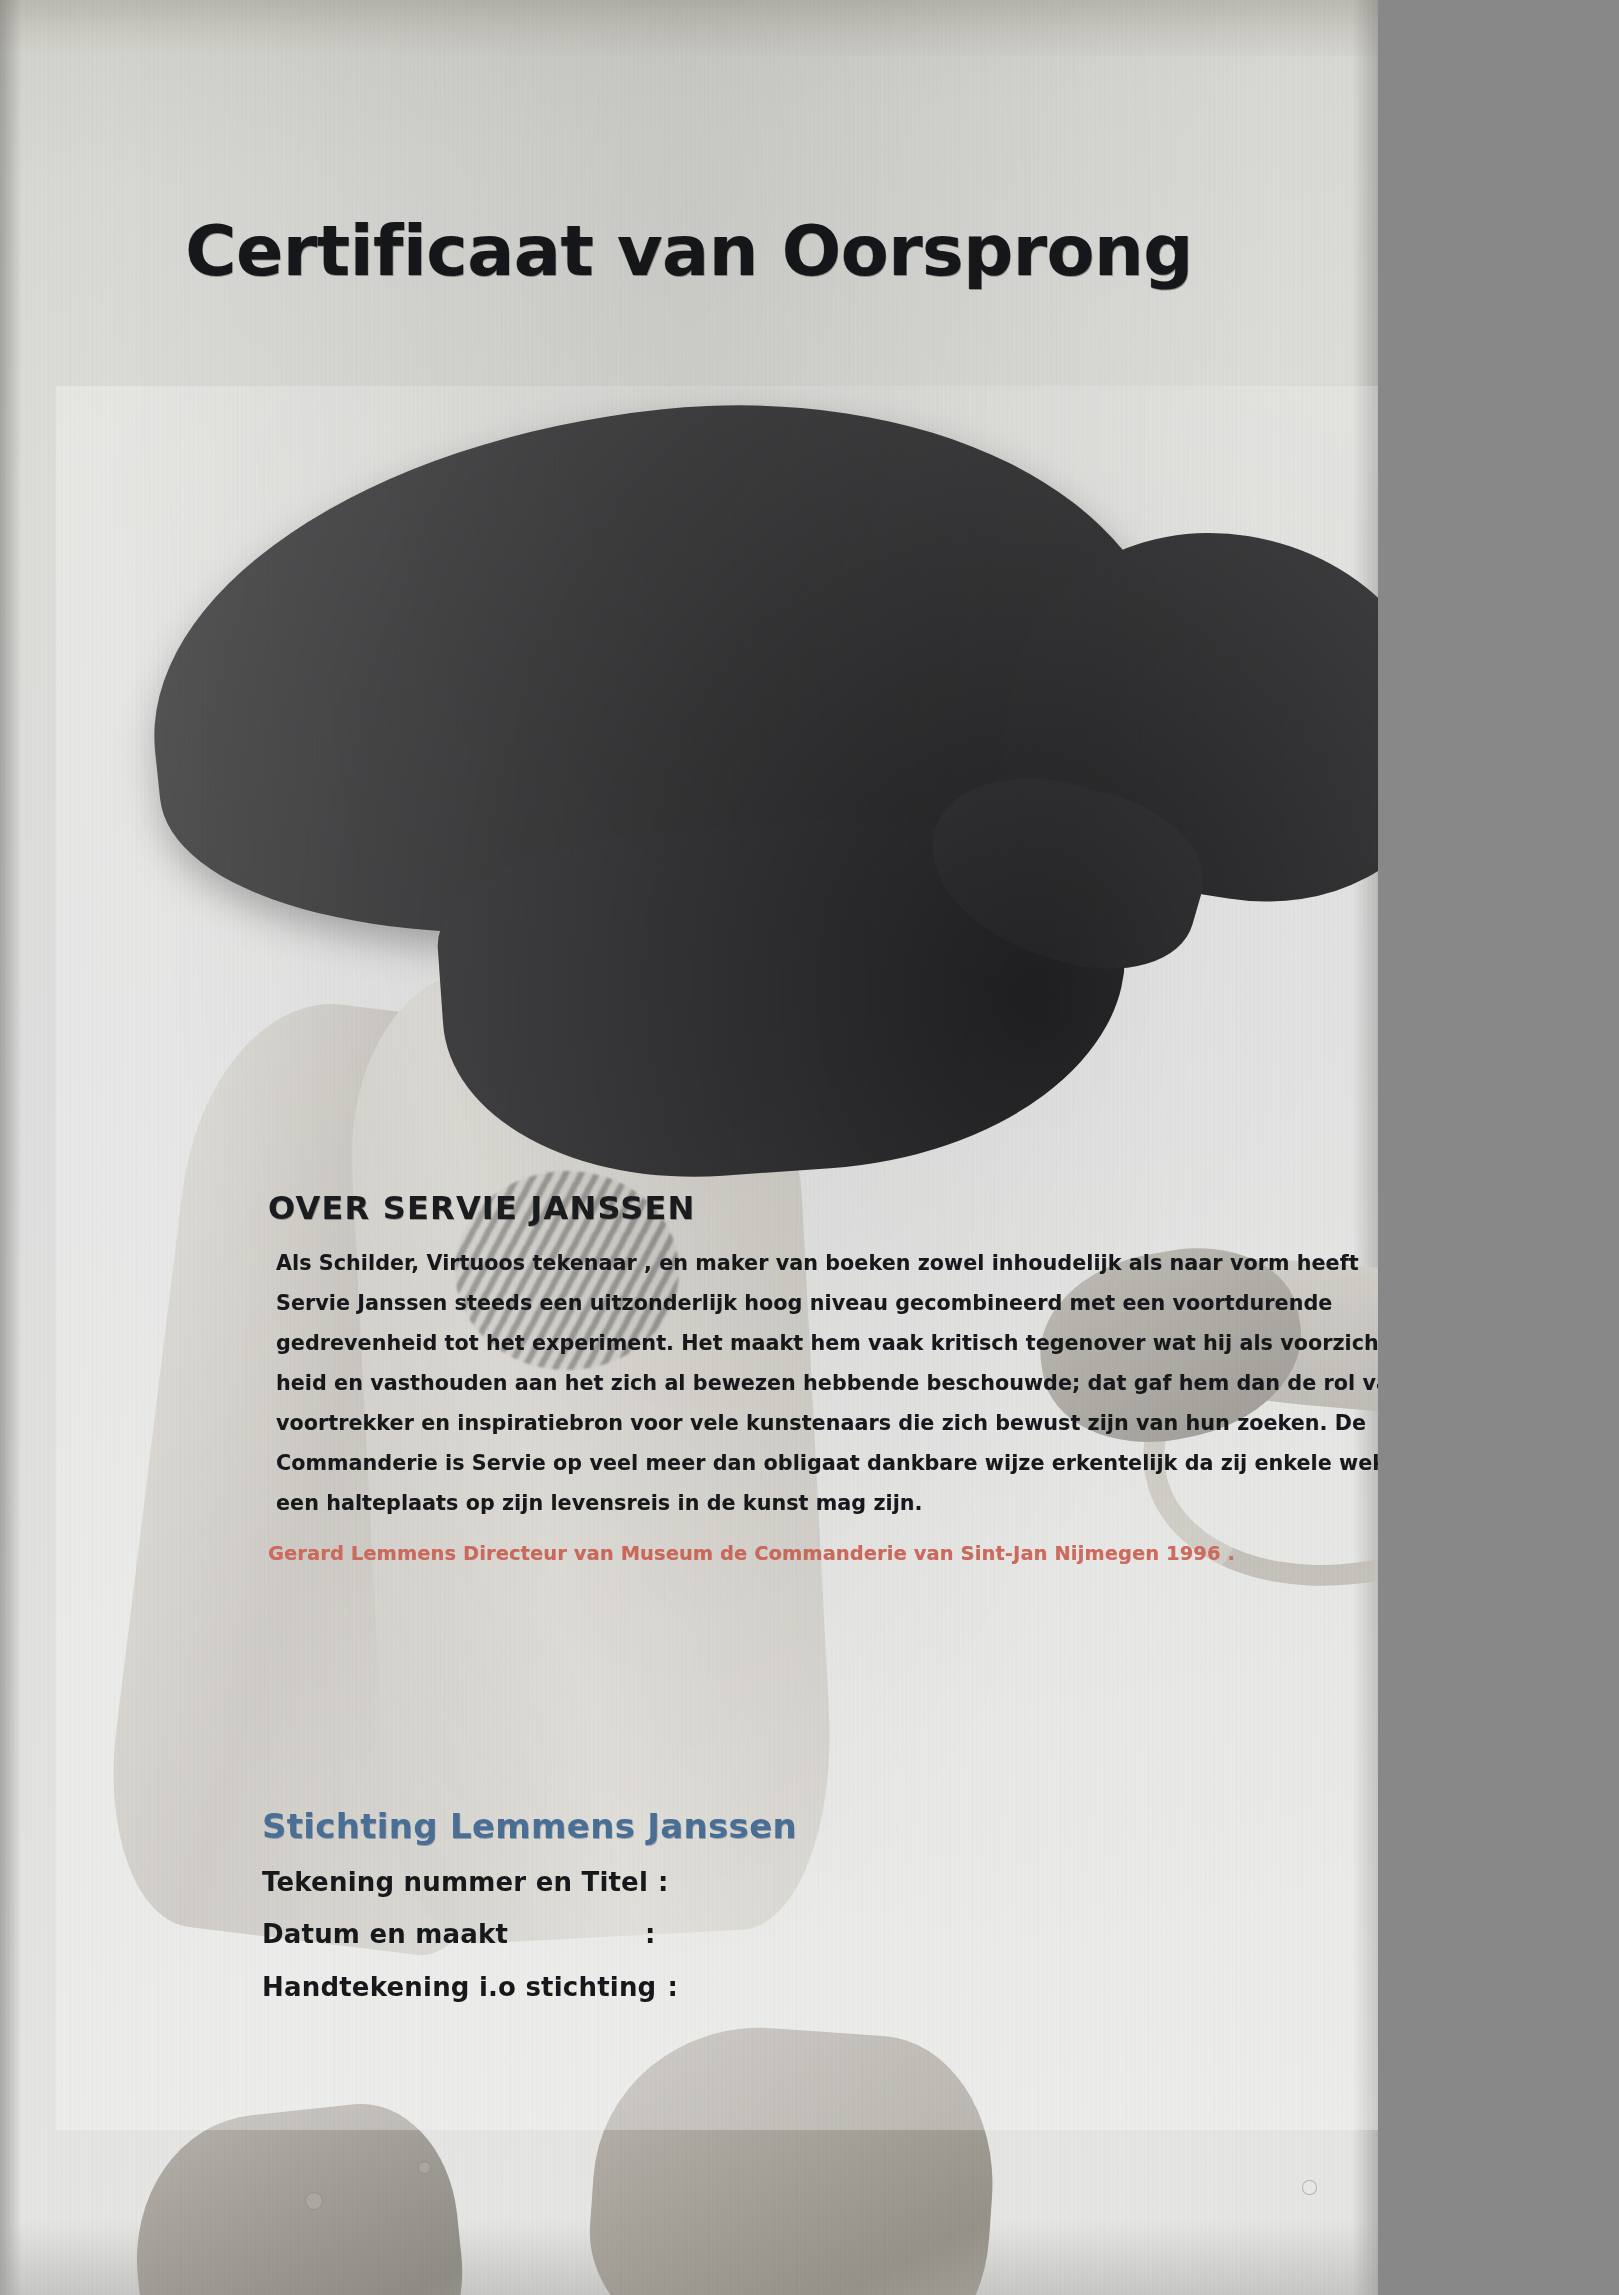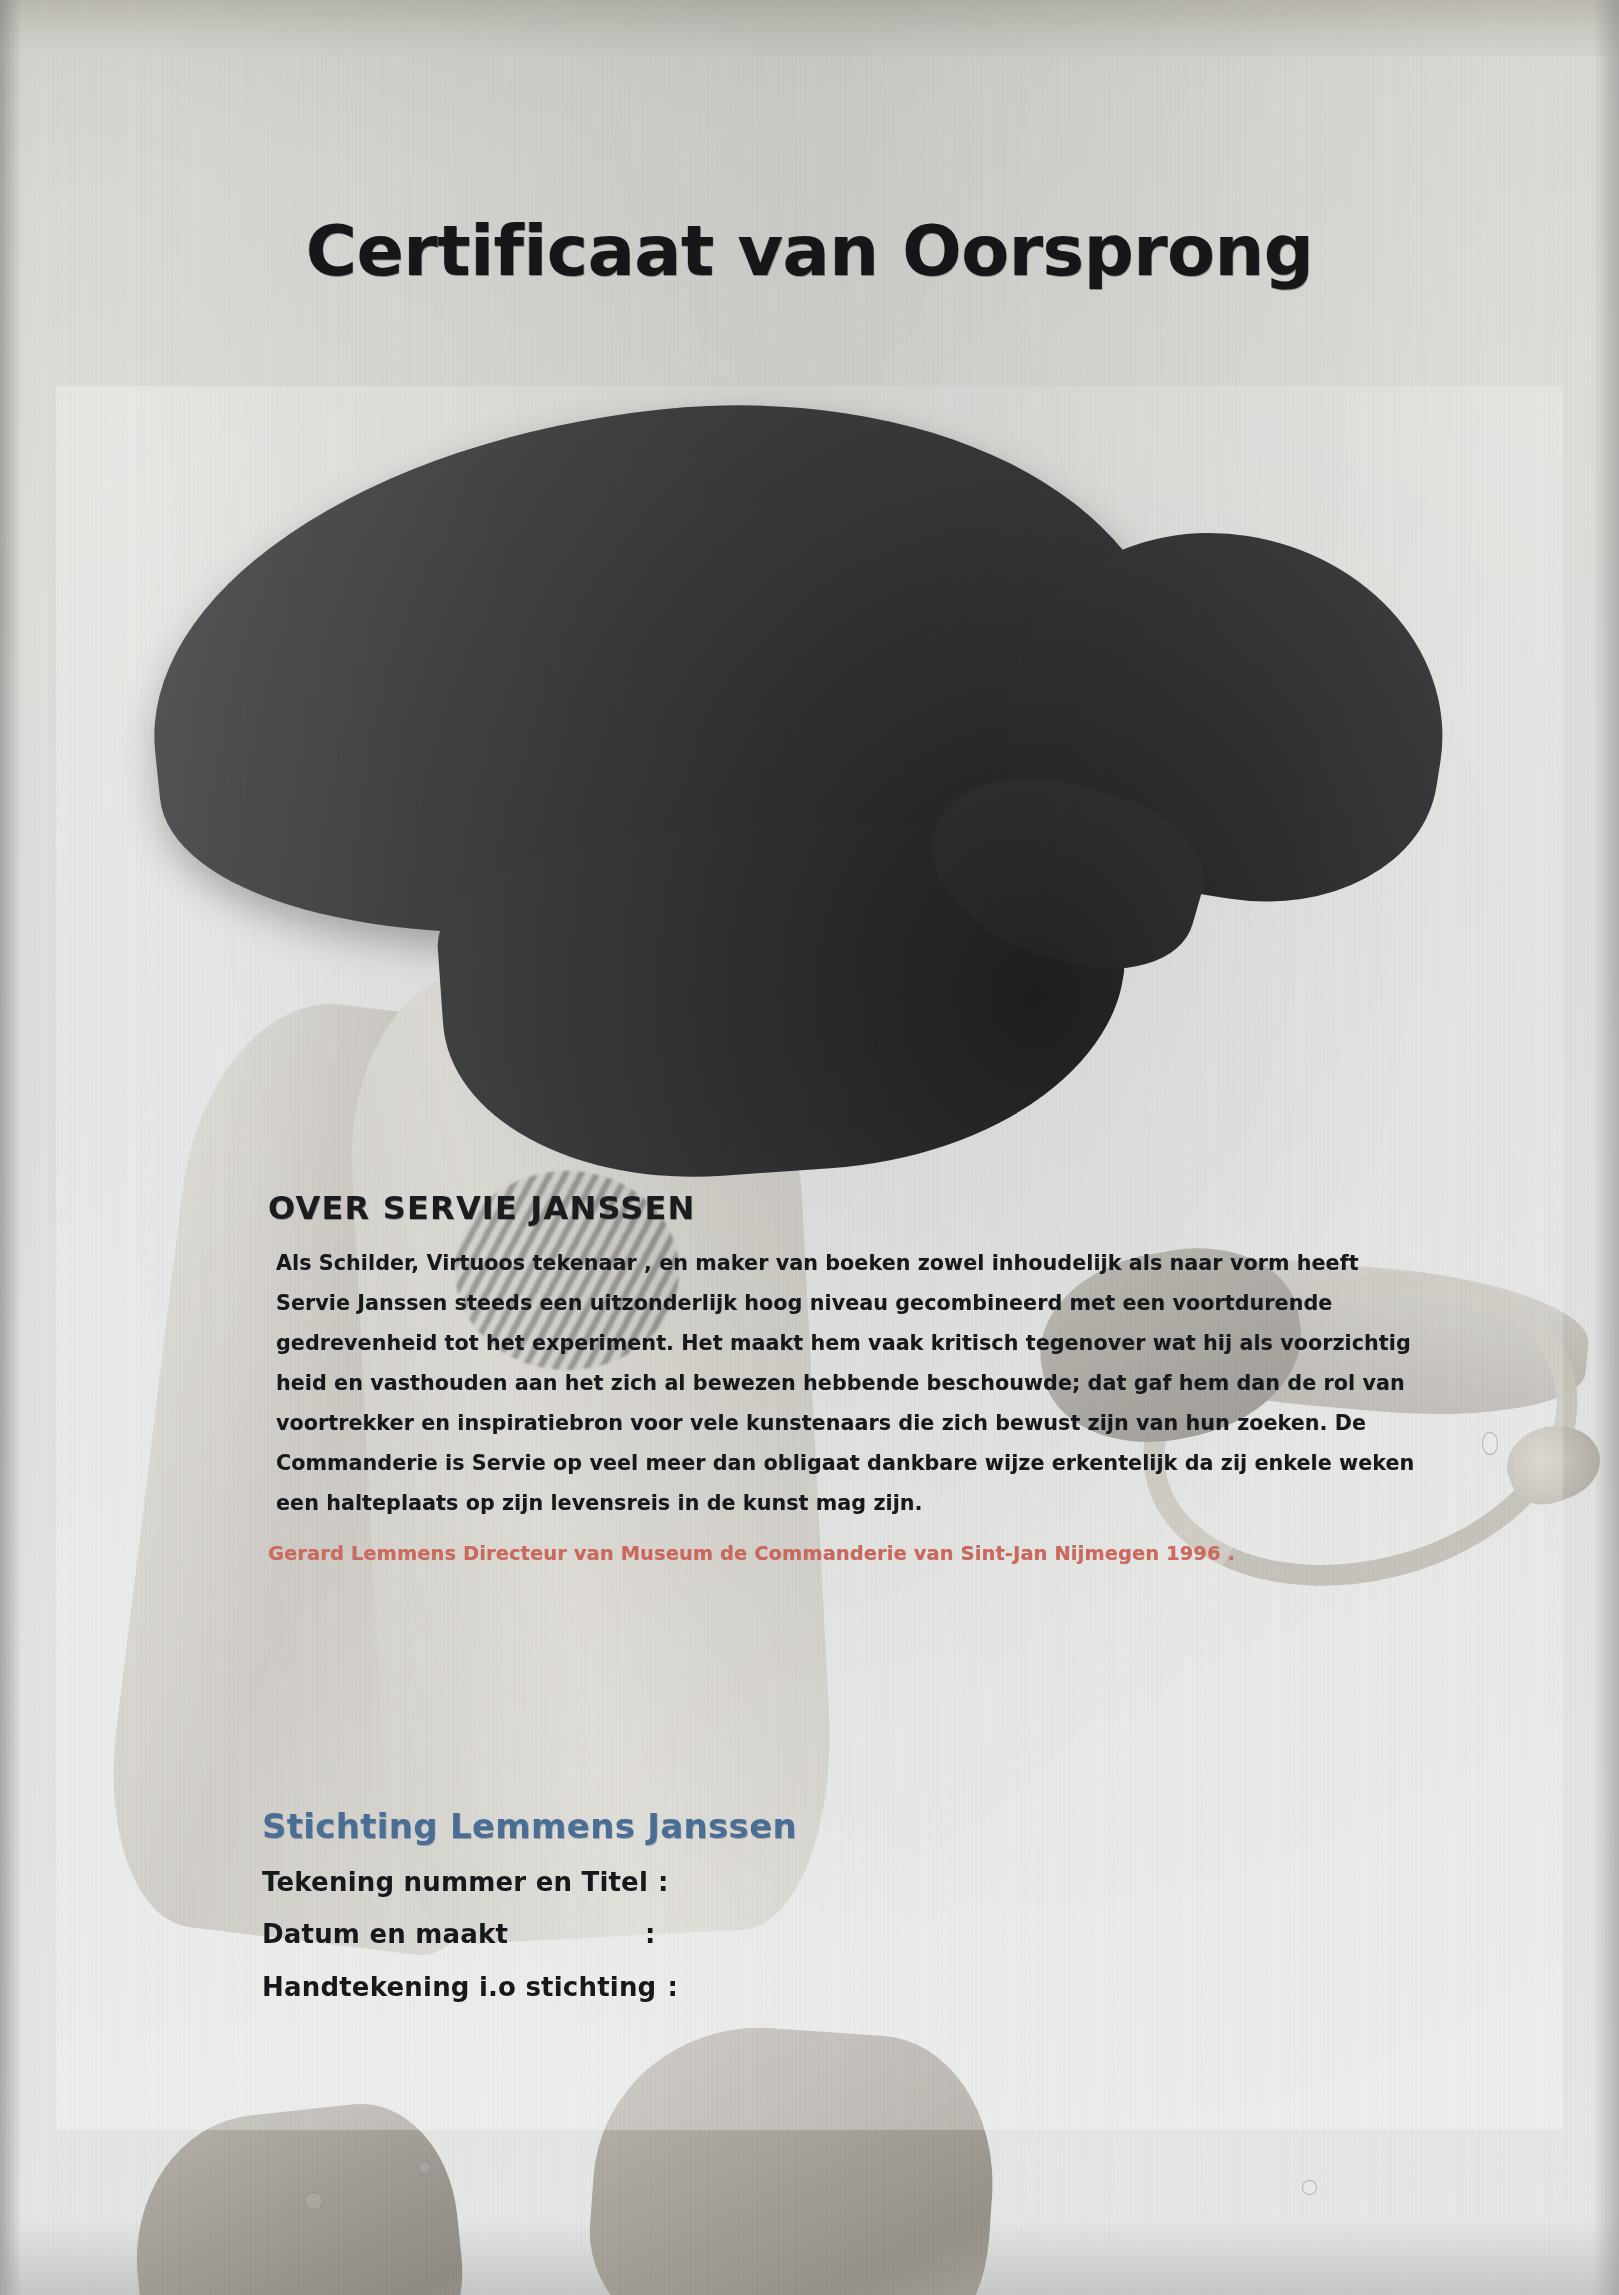--- a/index.html
+++ b/index.html
@@ -5,21 +5,21 @@
   html, body {
     margin: 0;
     padding: 0;
     background: #888;
   }
   body {
     font-family: "Liberation Sans", sans-serif;
   }
   .page {
     position: relative;
-    width: 1619px;
+    width: 1378px;
     height: 2295px;
     overflow: hidden;
     background: linear-gradient(175deg, #cfcfcb 0%, #d8d8d4 8%, #dcdcd8 20%, #dedede 45%, #e2e2e0 70%, #e6e6e4 100%);
   }
   
   .page::after {
     content: "";
     position: absolute;
     inset: 0;
     pointer-events: none;

